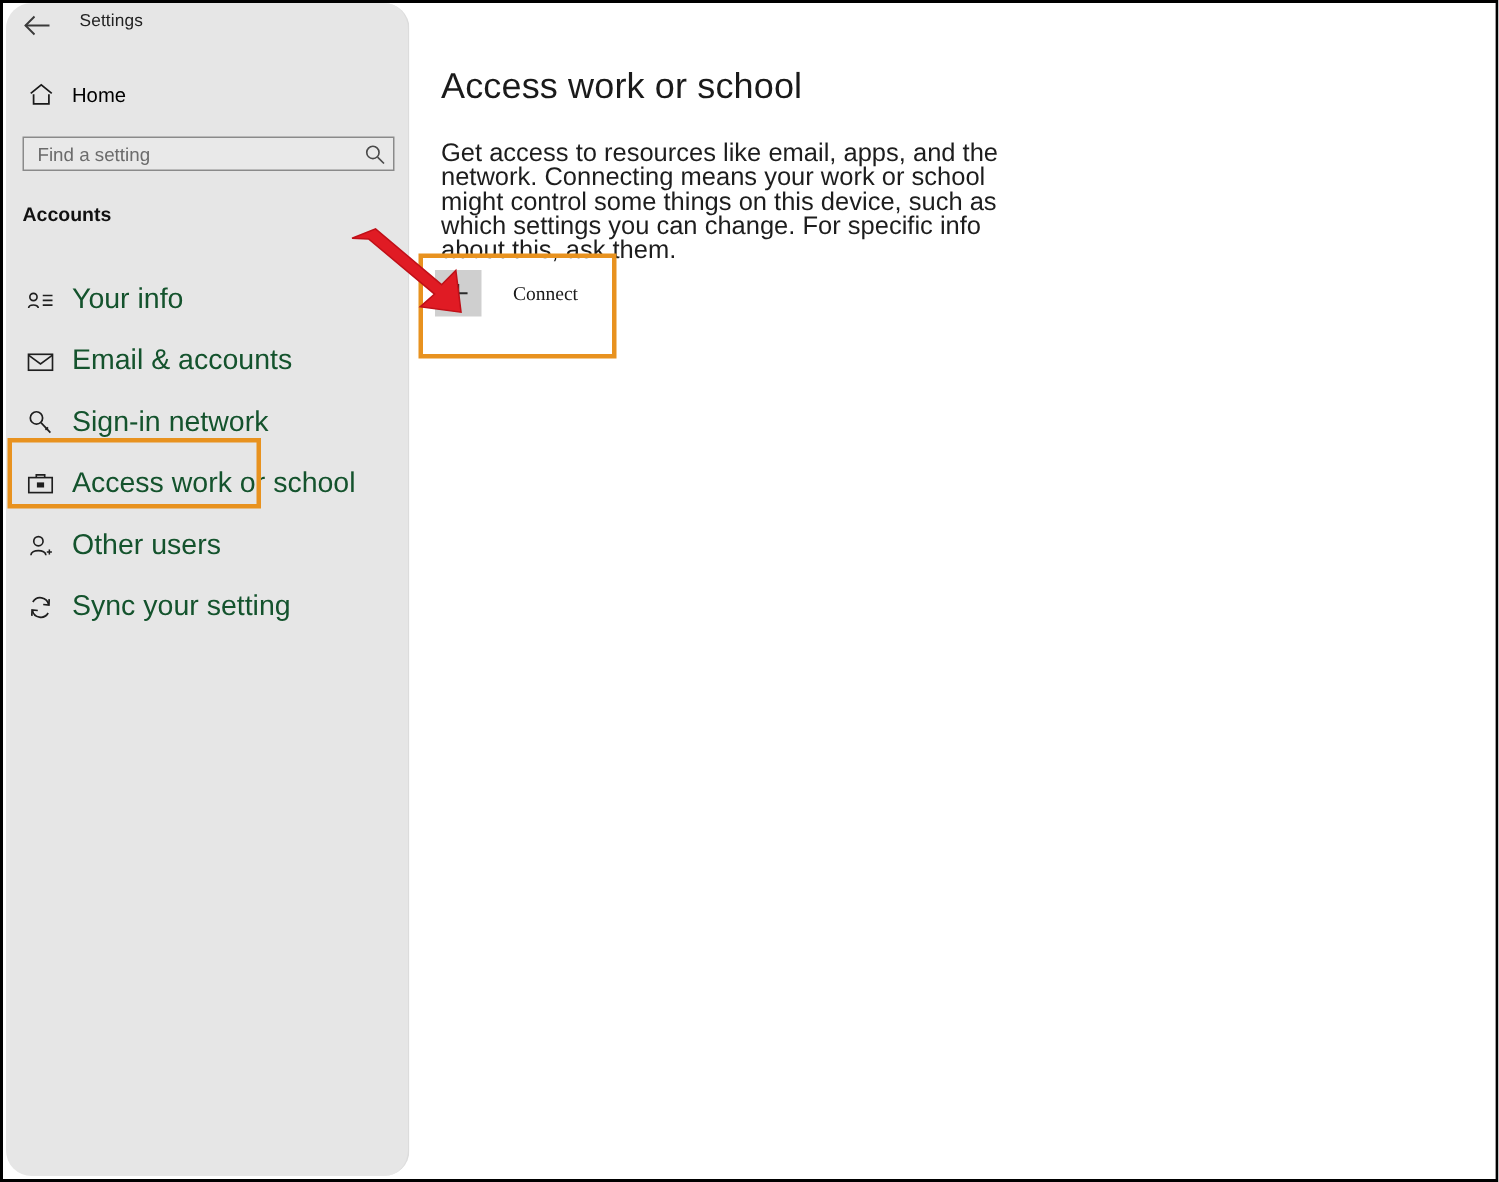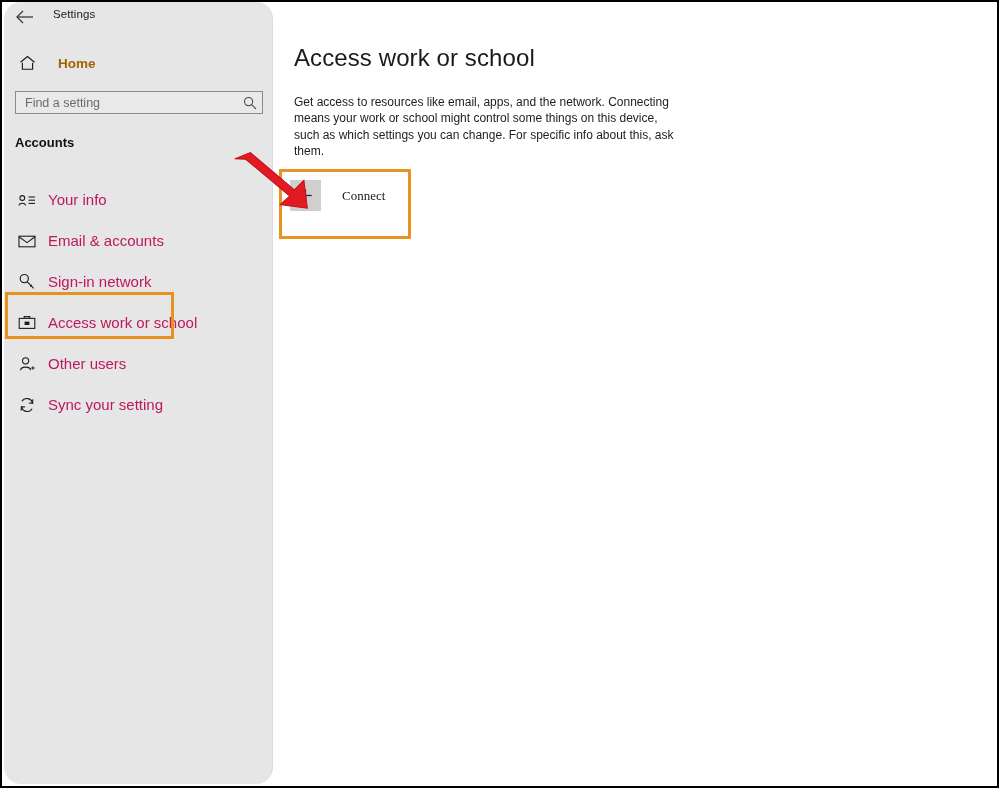--- a/index.html
+++ b/index.html
@@ -88,23 +88,22 @@
   .home-icon {
     width: 32px;
     display: flex;
     align-items: center;
     justify-content: center;
     margin-left: 7px;
     color: #1a1a1a;
   }
   .home-label {
     font-size: 13.5px;
-    color: #a16207;
-    margin-left: 15px;
-    font-weight: bold;
+    color: #000000;
+    margin-left: 5px;
   }
 
   .search-box {
     position: absolute;
     left: 11px;
     top: 89px;
     width: 248px;
     height: 23px;
     background: #e9e9e9;
     border: 1px solid #8a8a8a;
@@ -157,22 +156,22 @@
   .nav-icon {
     width: 32px;
     min-width: 32px;
     display: flex;
     align-items: center;
     justify-content: center;
     margin-left: 7px;
     color: #1f1f1f;
   }
   .nav-label {
-    font-size: 15px;
-    color: #be185d;
+    font-size: 19px;
+    color: #14532d;
     margin-left: 5px;
     white-space: nowrap;
   }
 
   
   .content {
     position: absolute;
     left: 272px;
     top: 0;
     right: 2px;
@@ -187,21 +186,21 @@
     font-weight: 300;
     color: #1a1a1a;
     letter-spacing: 0.1px;
     white-space: nowrap;
   }
   .page-desc {
     position: absolute;
     left: 20px;
     top: 92px;
     width: 382px;
-    font-size: 12px;
+    font-size: 17px;
     line-height: 16.3px;
     color: #1d1d1d;
   }
 
   .connect-row {
     position: absolute;
     left: 16px;
     top: 178px;
     display: flex;
     align-items: center;

